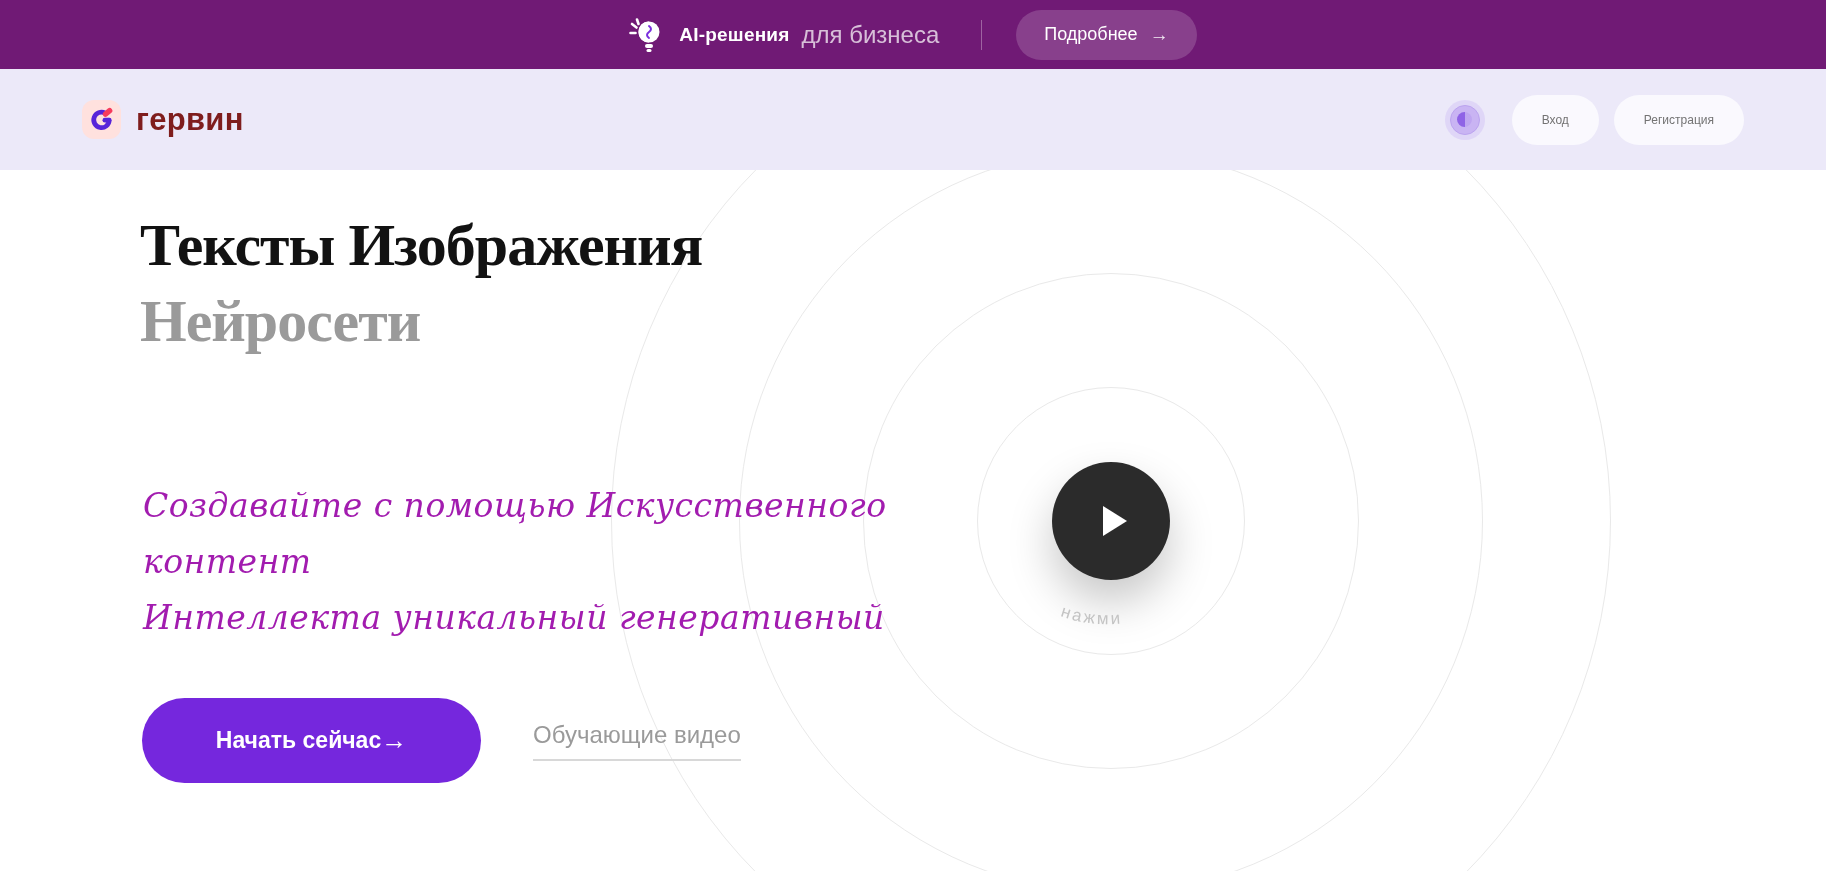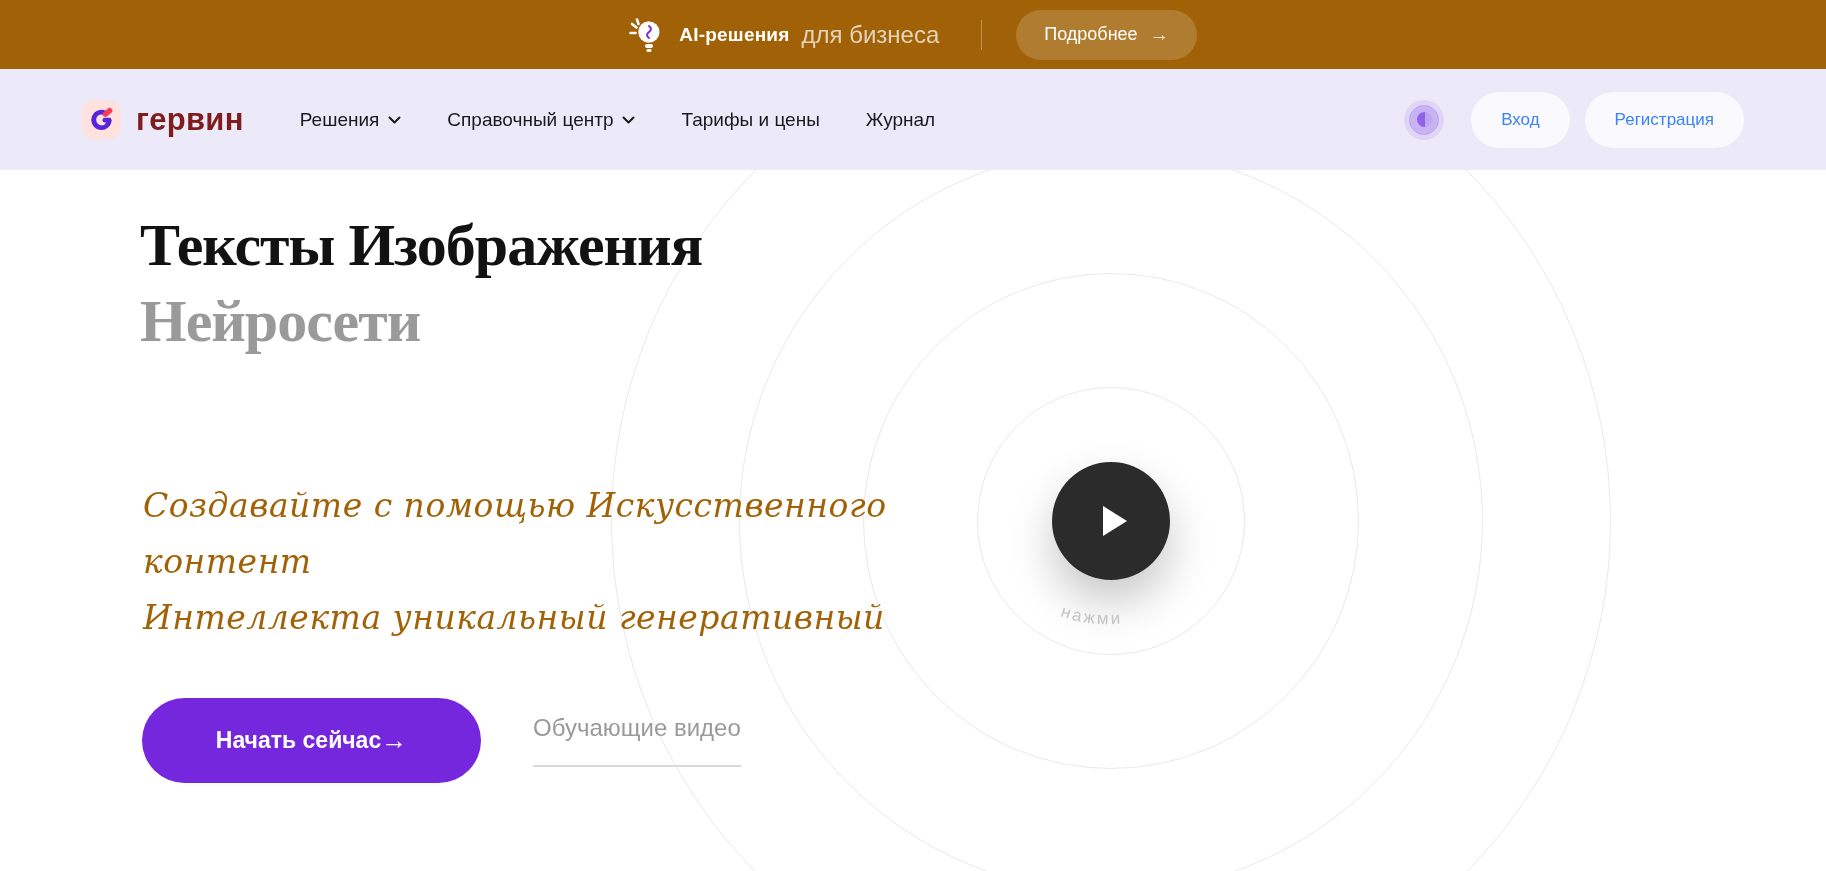--- a/index.html
+++ b/index.html
@@ -1,20 +1,20 @@
 <!DOCTYPE html>
 <html><head>
 <meta charset="utf-8">
 <style>
   * { margin:0; padding:0; box-sizing:border-box; }
   html,body { width:1826px; height:871px; background:#fff; overflow:hidden;
               font-family:"Liberation Sans", sans-serif; }
 
   
-  .banner { height:69px; background:#a16207; display:flex; align-items:center; justify-content:center; }
+  .banner { height:69px; background:#701a75; display:flex; align-items:center; justify-content:center; }
   .banner-inner { display:flex; align-items:center; }
   .banner-icon { width:34px; height:36px; margin-right:16px; }
   .banner-title { color:#fff; font-weight:bold; font-size:19px; letter-spacing:.2px; }
   .banner-sub { color:rgba(255,255,255,.72); font-size:24px; margin-left:12px; }
   .banner-divider { width:1px; height:30px; background:rgba(255,255,255,.32); margin:0 34px 0 42px; }
   .banner-btn { display:flex; align-items:center; gap:12px; background:rgba(255,255,255,.17);
                 color:#fff; font-size:18px; border:none; border-radius:999px; padding:14px 28px; cursor:pointer; }
   .banner-btn .arr { font-size:19px; color:rgba(255,255,255,.9); }
 
   
@@ -25,47 +25,47 @@
   .logo-text { font-size:31px; font-weight:bold; color:#7f1d1d; letter-spacing:.3px;text-align:right; }
   .nav-items { display:flex; align-items:center; gap:46px; margin-left:56px; }
   .nav-item { display:flex; align-items:center; gap:9px; font-size:19px; color:#1A1A1E; cursor:pointer; }
   .nav-spacer { flex:1; }
   .theme-toggle { width:30px; height:30px; border-radius:50%; background:#C9B4F3;
                   box-shadow:0 0 0 5px rgba(190,165,245,.28); border:1px solid #BBA3EF;
                   display:flex; align-items:center; justify-content:center; cursor:pointer; margin-right:32px; }
   .theme-toggle .half { width:15px; height:15px; border-radius:50%;
                   background:linear-gradient(90deg,#8F63E6 0 54%, rgba(143,99,230,.18) 54%); }
   .pill-btn { background:#FAF9FE; border:none; border-radius:29px; padding:18px 30px;
-              font-size:17px; color:#3b82f6; cursor:pointer; font-family:inherit; }
+              font-size:12px; color:#737373; cursor:pointer; font-family:inherit; }
   .pill-btn + .pill-btn { margin-left:15px; }
 
   
   .hero { position:relative; height:701px; background:#fff; overflow:hidden; }
   .ring { position:absolute; border:1px solid #E9E9E9; border-radius:50%; }
   .r1 { width:268px;  height:268px;  left:977px;  top:217px; }
   .r2 { width:496px;  height:496px;  left:863px;  top:103px; }
   .r3 { width:744px;  height:744px;  left:739px;  top:-21px; }
   .r4 { width:1000px; height:1000px; left:611px;  top:-149px; }
 
   .hero-title { position:absolute; left:140px; top:44px;
                 font-family:"Liberation Serif","DejaVu Serif",serif;
                 font-size:60px; line-height:1.06; color:#121212; letter-spacing:-1px; }
   .hero-title .line2 { color:#9A9A9A; margin-top:12px; }
 
   .hero-script { position:absolute; left:143px; top:308px;
                  font-family:"DejaVu Serif",serif; font-style:italic;
-                 font-size:33px; line-height:1.7; color:#a16207; letter-spacing:.5px; }
+                 font-size:33px; line-height:1.7; color:#a21caf; letter-spacing:.5px; }
 
   .cta-row { position:absolute; left:142px; top:528px; display:flex; align-items:center; gap:52px; }
   .cta-btn { width:339px; height:85px; border:none; border-radius:43px; background:#7527DD;
              color:#fff; font-size:23px; font-weight:bold; display:flex; align-items:center;
              justify-content:center; cursor:pointer; font-family:inherit; }
   .cta-btn .arr { font-weight:normal; font-size:26px; }
   .video-link { font-size:24px; color:#9A9A9A; text-decoration:none;
-                border-bottom:2px solid #D8D8D8; padding-bottom:23px; cursor:pointer; }
+                border-bottom:2px solid #D8D8D8; padding-bottom:10px; cursor:pointer; }
 
   .play-btn { position:absolute; left:1052px; top:292px; width:118px; height:118px;
               border-radius:50%; background:#2B2B2B; border:none; cursor:pointer;
               display:flex; align-items:center; justify-content:center;
               box-shadow:0 22px 45px rgba(0,0,0,.22); }
   .play-tri { width:0; height:0; border-left:24px solid #fff;
               border-top:15px solid transparent; border-bottom:15px solid transparent; margin-left:8px; }
 
   .hint-svg { position:absolute; left:1020px; top:418px; overflow:visible; }
   .hint-svg text { font-family:"Liberation Sans",sans-serif; font-size:17px; fill:#C4C4C4; letter-spacing:2.5px; }
@@ -102,40 +102,20 @@
     <span class="logo-mark">
       <svg width="27" height="27" viewBox="0 0 40 40">
         <path d="M31.5 21 A11.5 11.5 0 1 1 25.5 10.5" fill="none" stroke="#5724D9" stroke-width="7" stroke-linecap="round"></path>
         <line x1="31" y1="21" x2="25" y2="21" stroke="#5724D9" stroke-width="7" stroke-linecap="round"></line>
         <rect x="21" y="5.5" width="16" height="8" rx="4" fill="#F73B5C" transform="rotate(-40 29 9.5)"></rect>
       </svg>
     </span>
     <span class="logo-text">гервин</span>
   </div>
 
-  <div class="nav-items">
-    <div class="nav-item">
-      <span>Решения</span>
-      <svg width="13" height="8" viewBox="0 0 13 8">
-        <path d="M1.5 1.5 L6.5 6.5 L11.5 1.5" fill="none" stroke="#1A1A1E" stroke-width="2" stroke-linecap="round" stroke-linejoin="round"></path>
-      </svg>
-    </div>
-    <div class="nav-item">
-      <span>Справочный центр</span>
-      <svg width="13" height="8" viewBox="0 0 13 8">
-        <path d="M1.5 1.5 L6.5 6.5 L11.5 1.5" fill="none" stroke="#1A1A1E" stroke-width="2" stroke-linecap="round" stroke-linejoin="round"></path>
-      </svg>
-    </div>
-    <div class="nav-item">
-      <span>Тарифы и цены</span>
-    </div>
-    <div class="nav-item">
-      <span>Журнал</span>
-    </div>
-  </div>
 
   <div class="nav-spacer"></div>
 
   <div class="theme-toggle">
     <span class="half"></span>
   </div>
   <button class="pill-btn">Вход</button>
   <button class="pill-btn">Регистрация</button>
 </div>
 

